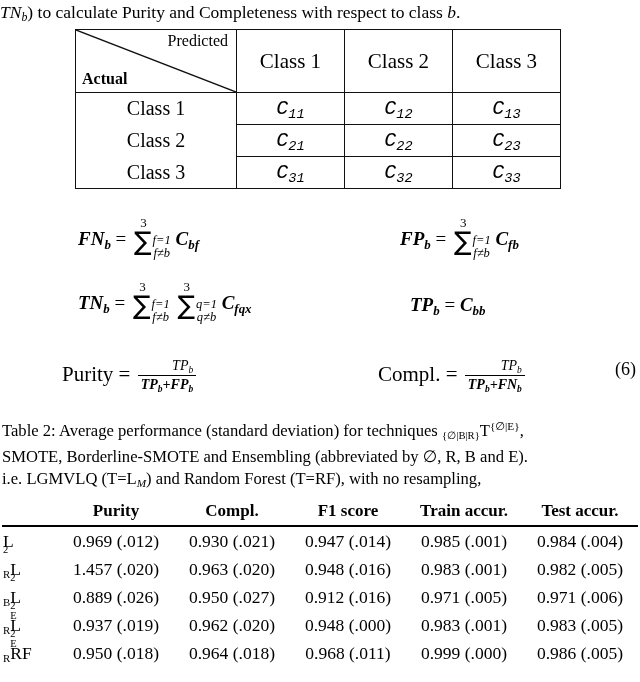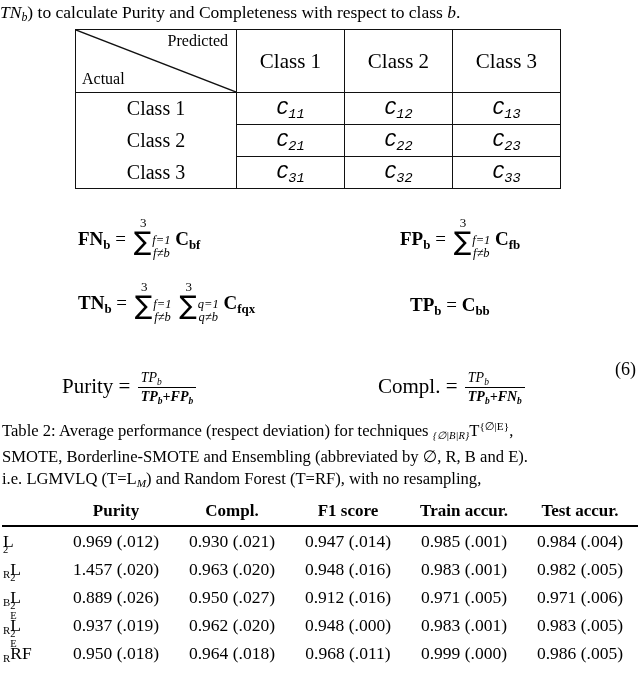--- a/index.html
+++ b/index.html
@@ -80,20 +80,21 @@
     position: absolute;
     right: 8px;
     top: 2px;
     font-size: 16px;
   }
   .corner-act {
     position: absolute;
     left: 6px;
     bottom: 4px;
     font-size: 16px;
+    font-weight: bold;
   }
   table.cm td.hdr { width: 107px; height: 62px; font-size: 21px; }
   table.cm td.rowlab {
     font-size: 20px;
     height: 31px;
     border-top: none;
     border-bottom: none;
   }
   table.cm tr.r1 td.rowlab { border-top: 1.3px solid #111; }
   table.cm tr.r3 td.rowlab { border-bottom: 1.3px solid #111; }
@@ -108,21 +109,21 @@
   .eq-block {
     position: absolute;
     left: 0;
     width: 640px;
     font-size: 19px;
   }
   .eq {
     position: absolute;
     white-space: nowrap;
   }
-  .eq .var { font-weight: 600; }
+  .eq .var { font-style: italic; font-weight: 600; }
   .eq .roman { font-style: normal; }
 
   .bigsum {
     display: inline-block;
     position: relative;
     vertical-align: -0.18em;
     font-size: 26px;
     line-height: 0.9;
     font-family: "DejaVu Sans", sans-serif;
     margin: 0 1px 0 3px;
@@ -143,24 +144,24 @@
     line-height: 1.05;
     text-align: center;
     vertical-align: -0.95em;
     margin-left: 0px;
   }
   .sum-sub span { display: block; white-space: nowrap; }
 
   .frac {
     display: inline-block;
     vertical-align: middle;
-    text-align: left;
+    text-align: right;
     font-size: 14px;
     line-height: 1.15;
-    margin: 16px 2px;
+    margin: 4px 2px;
     position: relative;
     top: -1px;
   }
   .frac .num {
     display: block;
     padding: 0 3px 1px 3px;
     font-style: italic;
   }
   .frac .den {
     display: block;
@@ -186,21 +187,20 @@
     text-align: justify;
   }
   .caption .ln { display: block; white-space: nowrap; }
   .caption .just {
     display: flex;
     justify-content: space-between;
   }
   .presub {
     font-size: 0.64em;
     vertical-align: -0.28em;
-    font-style: italic;
   }
 
   
   .res-wrap {
     position: absolute;
     left: 2px;
     top: 500px;
     width: 636px;
   }
   table.res {
@@ -345,21 +345,21 @@
         <span class="num"><span>TP</span><sub>b</sub></span>
         <span class="den"><span>TP</span><sub>b</sub><span>+FN</span><sub>b</sub></span>
       </span>
     </div>
 
     <span class="eqnum" style="top:359px;">(6)</span>
   </div>
 
   <div class="caption">
     <span class="ln just">
-      <span><span>Table 2: Average performance (respect deviation) for techniques </span><span class="presub">{∅|B|R}</span><span>T</span><sup>{∅|E}</sup><span>,</span></span>
+      <span><span>Table 2: Average performance (standard deviation) for techniques </span><span class="presub">{∅|B|R}</span><span>T</span><sup>{∅|E}</sup><span>,</span></span>
     </span>
     <span class="ln">SMOTE, Borderline-SMOTE and Ensembling (abbreviated by ∅, R, B and E).</span>
     <span class="ln just">
       <span><span>i.e. LGMVLQ (T=L</span><sub class="mi">M</sub><span>) and Random Forest (T=RF), with no resampling,</span></span>
     </span>
   </div>
 
   <div class="res-wrap">
     <table class="res">
       <thead>

